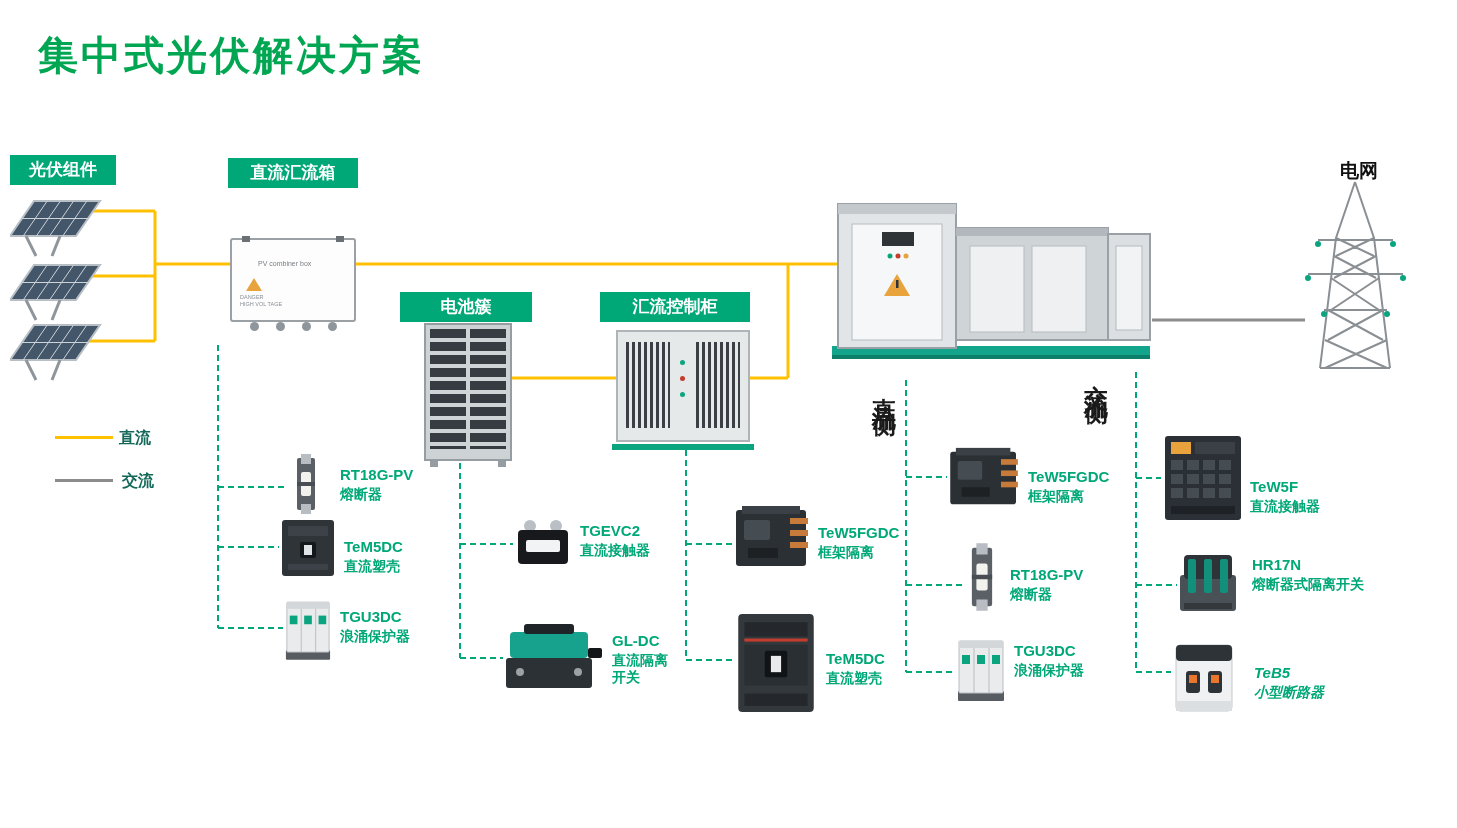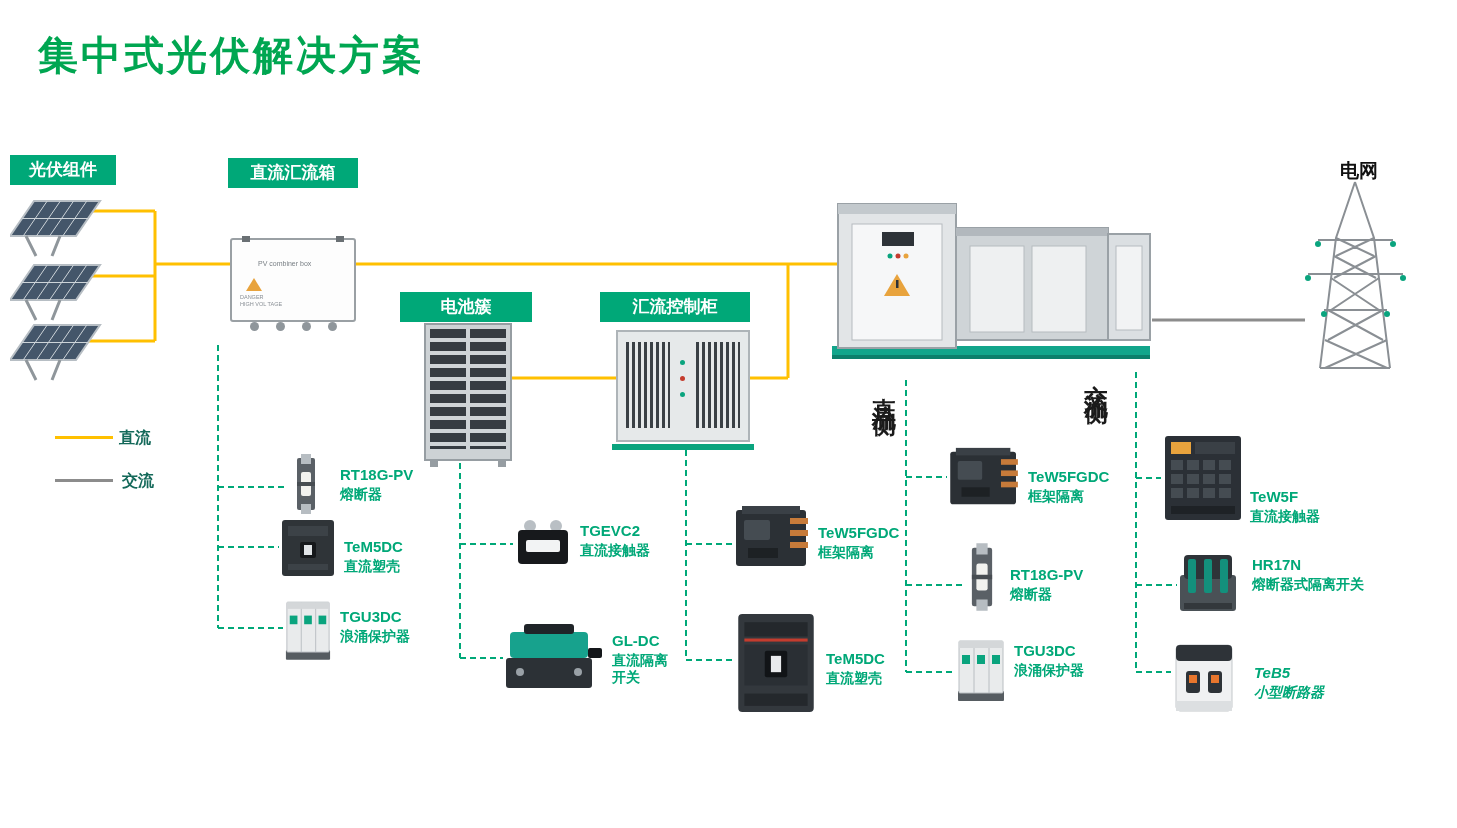--- a/index.html
+++ b/index.html
@@ -403,21 +403,21 @@
         <rect x="40" y="42" width="12" height="10"></rect>
           <rect x="56" y="42" width="12" height="10"></rect>
         <rect x="8" y="56" width="12" height="10"></rect>
           <rect x="24" y="56" width="12" height="10"></rect>
         <rect x="40" y="56" width="12" height="10"></rect>
           <rect x="56" y="56" width="12" height="10"></rect>
       </g>
       <rect x="8" y="74" width="64" height="8" fill="#1e2226"></rect>
     </svg>
   </div>
-  <div class="comp-label" style="left:1250px;top:488px;">
+  <div class="comp-label" style="left:1250px;top:478px;">
     <div class="model">TeW5F</div>
     <div class="desc">直流接触器</div>
   </div>
 
   <div class="comp" style="left:1178px;top:544px;width:60px;height:72px;">
     <svg viewBox="0 0 60 70">
       <rect x="2" y="30" width="56" height="36" rx="3" fill="#4a5156"></rect>
       <rect x="6" y="10" width="48" height="24" rx="4" fill="#2e3338"></rect>
       <rect x="10" y="14" width="8" height="34" rx="2" fill="#13907c"></rect>
       <rect x="26" y="14" width="8" height="34" rx="2" fill="#13907c"></rect>

